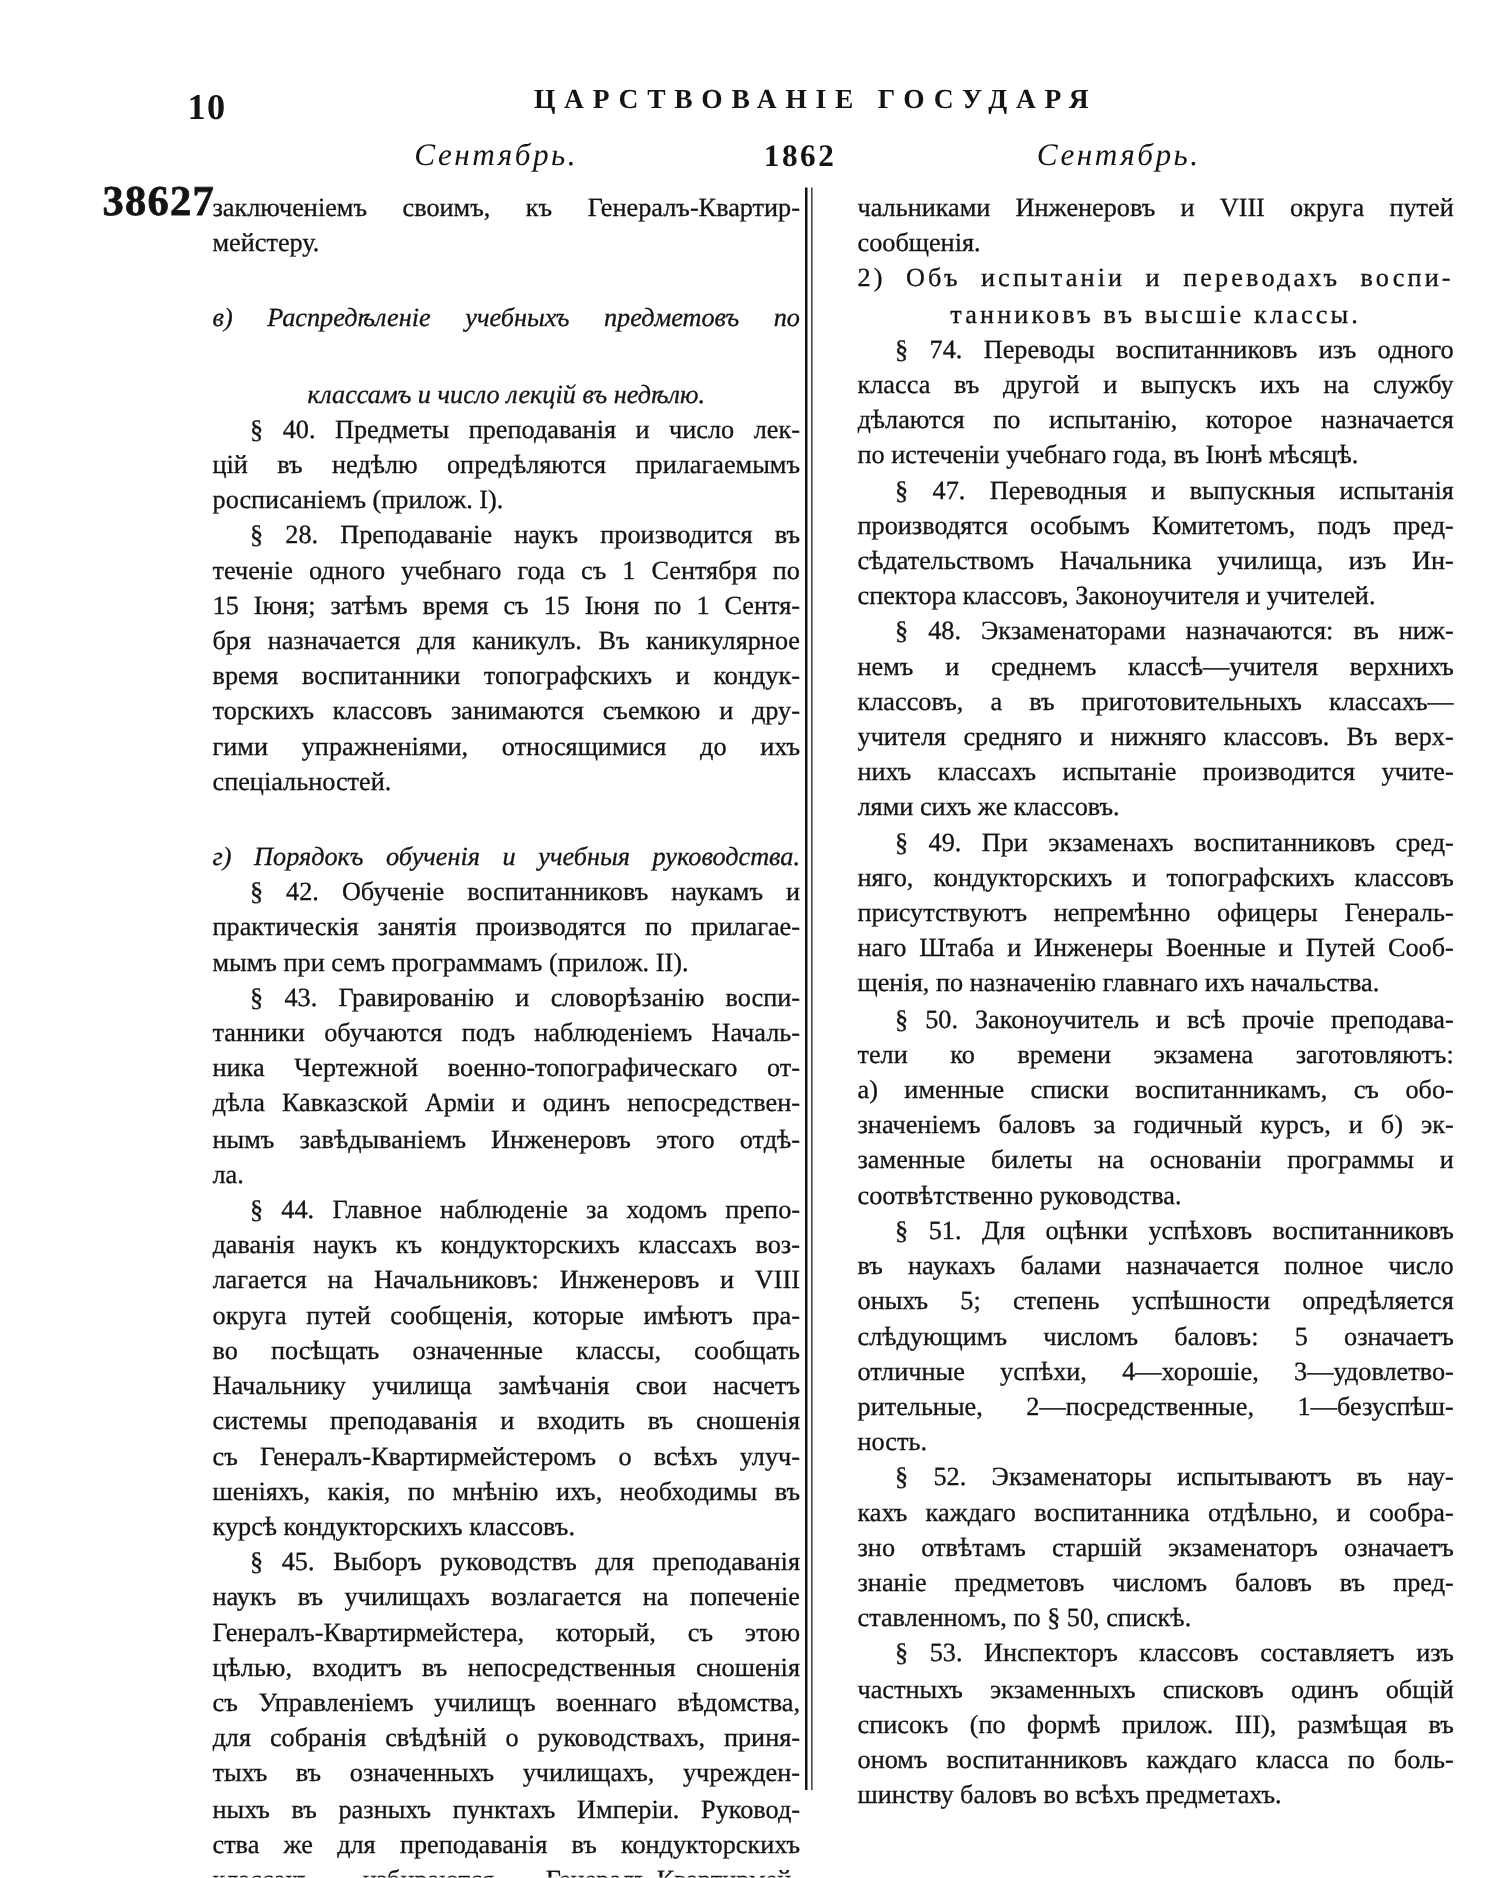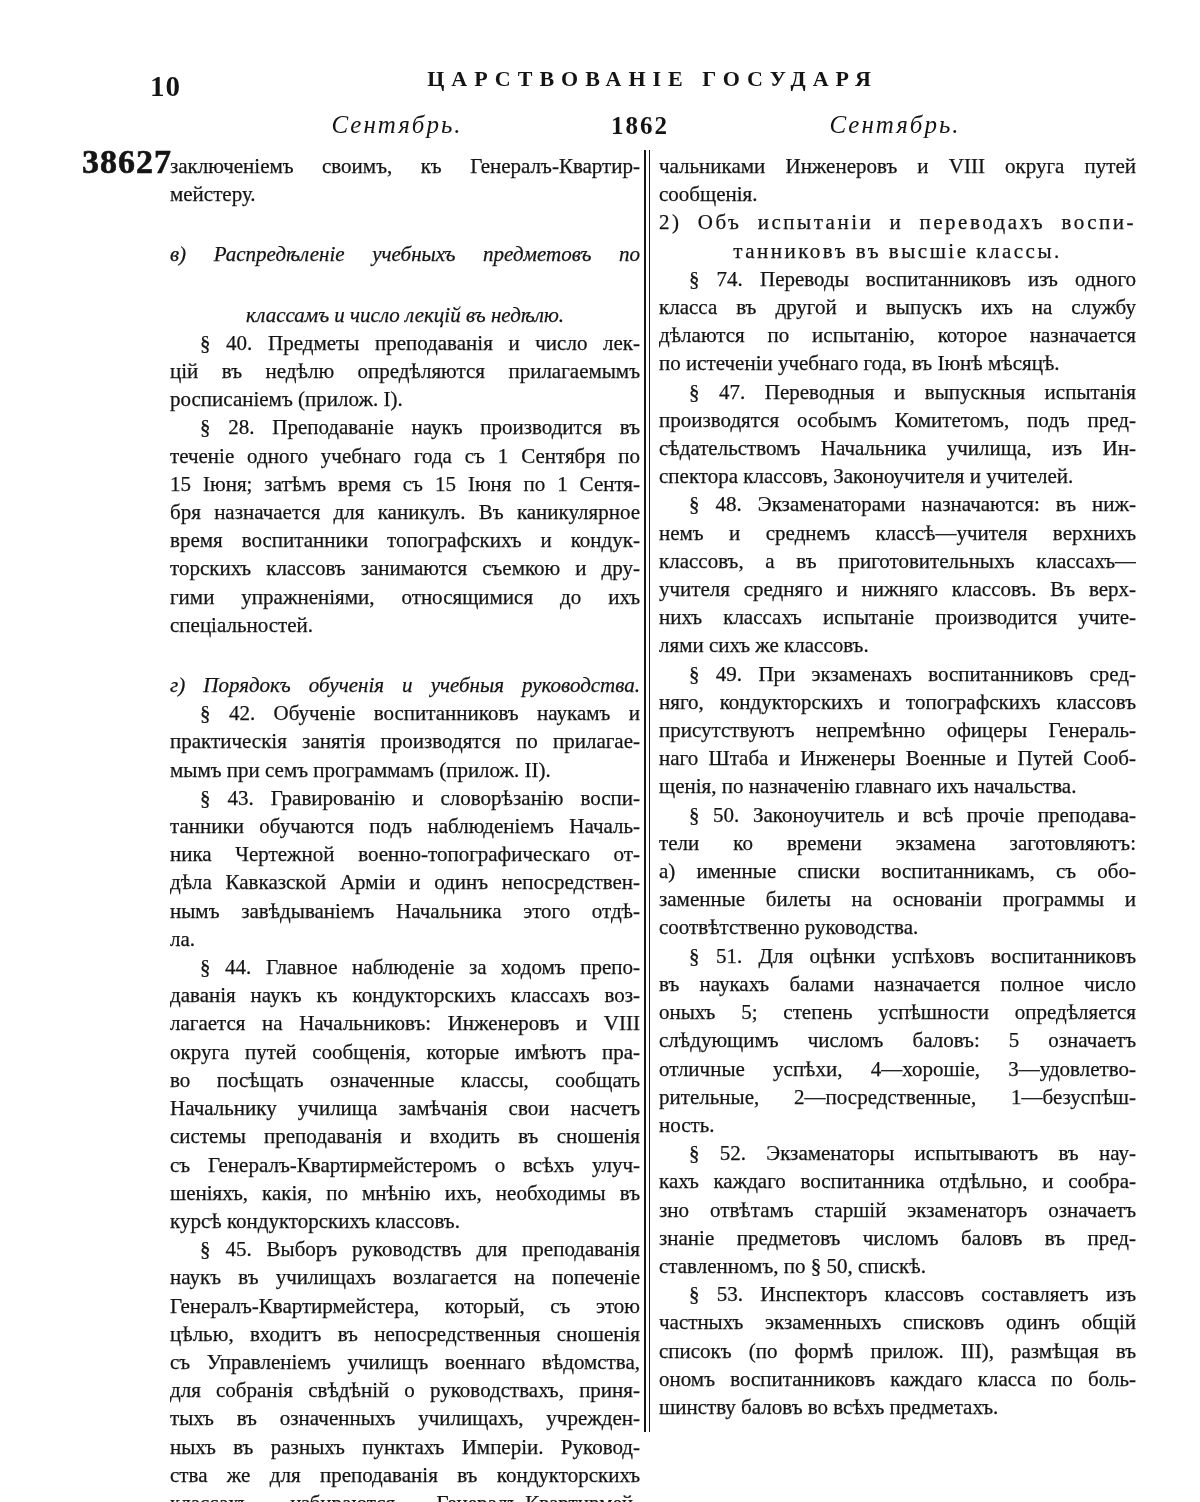--- a/index.html
+++ b/index.html
@@ -37,21 +37,21 @@
   
   .entry-number {
     position: absolute; left: 82px; top: 143px;
     font-size: 34px; font-weight: bold; letter-spacing: 1px;
     -webkit-text-stroke: 0.6px currentColor;
   }
 
   
   .column { position: absolute; top: 152px; overflow: hidden; }
   .column.left  { left: 170px; width: 470px; }
-  .column.right { left: 659px; width: 477px; }
+  .column.right { left: 686px; width: 477px; }
 
   .divider {
     position: absolute; left: 644px; top: 150px; height: 1282px; width: 3px;
     border-left: 2.5px solid #151515;
     border-right: 1.5px solid #151515;
   }
 
   
   .para { margin: 0; }
   .line {
@@ -111,21 +111,21 @@
       <div class="para body">
         <div class="line indent">§ 42. Обученіе воспитанниковъ наукамъ и</div>
         <div class="line">практическія занятія производятся по прилагае-</div>
         <div class="line last-left">мымъ при семъ программамъ (прилож. II).</div>
       </div>
       <div class="para body">
         <div class="line indent">§ 43. Гравированію и словорѣзанію воспи-</div>
         <div class="line">танники обучаются подъ наблюденіемъ Началь-</div>
         <div class="line">ника Чертежной военно-топографическаго от-</div>
         <div class="line">дѣла Кавказской Арміи и одинъ непосредствен-</div>
-        <div class="line">нымъ завѣдываніемъ Начальника этого отдѣ-</div>
+        <div class="line">нымъ завѣдываніемъ Инженеровъ этого отдѣ-</div>
         <div class="line last-left">ла.</div>
       </div>
       <div class="para body">
         <div class="line indent">§ 44. Главное наблюденіе за ходомъ препо-</div>
         <div class="line">даванія наукъ къ кондукторскихъ классахъ воз-</div>
         <div class="line">лагается на Начальниковъ: Инженеровъ и VIII</div>
         <div class="line">округа путей сообщенія, которые имѣютъ пра-</div>
         <div class="line">во посѣщать означенные классы, сообщать</div>
         <div class="line">Начальнику училища замѣчанія свои насчетъ</div>
         <div class="line">системы преподаванія и входить въ сношенія</div>
@@ -181,20 +181,21 @@
         <div class="line indent">§ 49. При экзаменахъ воспитанниковъ сред-</div>
         <div class="line">няго, кондукторскихъ и топографскихъ классовъ</div>
         <div class="line">присутствуютъ непремѣнно офицеры Генераль-</div>
         <div class="line">наго Штаба и Инженеры Военные и Путей Сооб-</div>
         <div class="line last-left">щенія, по назначенію главнаго ихъ начальства.</div>
       </div>
       <div class="para body">
         <div class="line indent">§ 50. Законоучитель и всѣ прочіе преподава-</div>
         <div class="line">тели ко времени экзамена заготовляютъ:</div>
         <div class="line">а) именные списки воспитанникамъ, съ обо-</div>
+        <div class="line">значеніемъ баловъ за годичный курсъ, и б) эк-</div>
         <div class="line">заменные билеты на основаніи программы и</div>
         <div class="line last-left">соотвѣтственно руководства.</div>
       </div>
       <div class="para body">
         <div class="line indent">§ 51. Для оцѣнки успѣховъ воспитанниковъ</div>
         <div class="line">въ наукахъ балами назначается полное число</div>
         <div class="line">оныхъ 5; степень успѣшности опредѣляется</div>
         <div class="line">слѣдующимъ числомъ баловъ: 5 означаетъ</div>
         <div class="line">отличные успѣхи, 4—хорошіе, 3—удовлетво-</div>
         <div class="line">рительные, 2—посредственные, 1—безуспѣш-</div>

